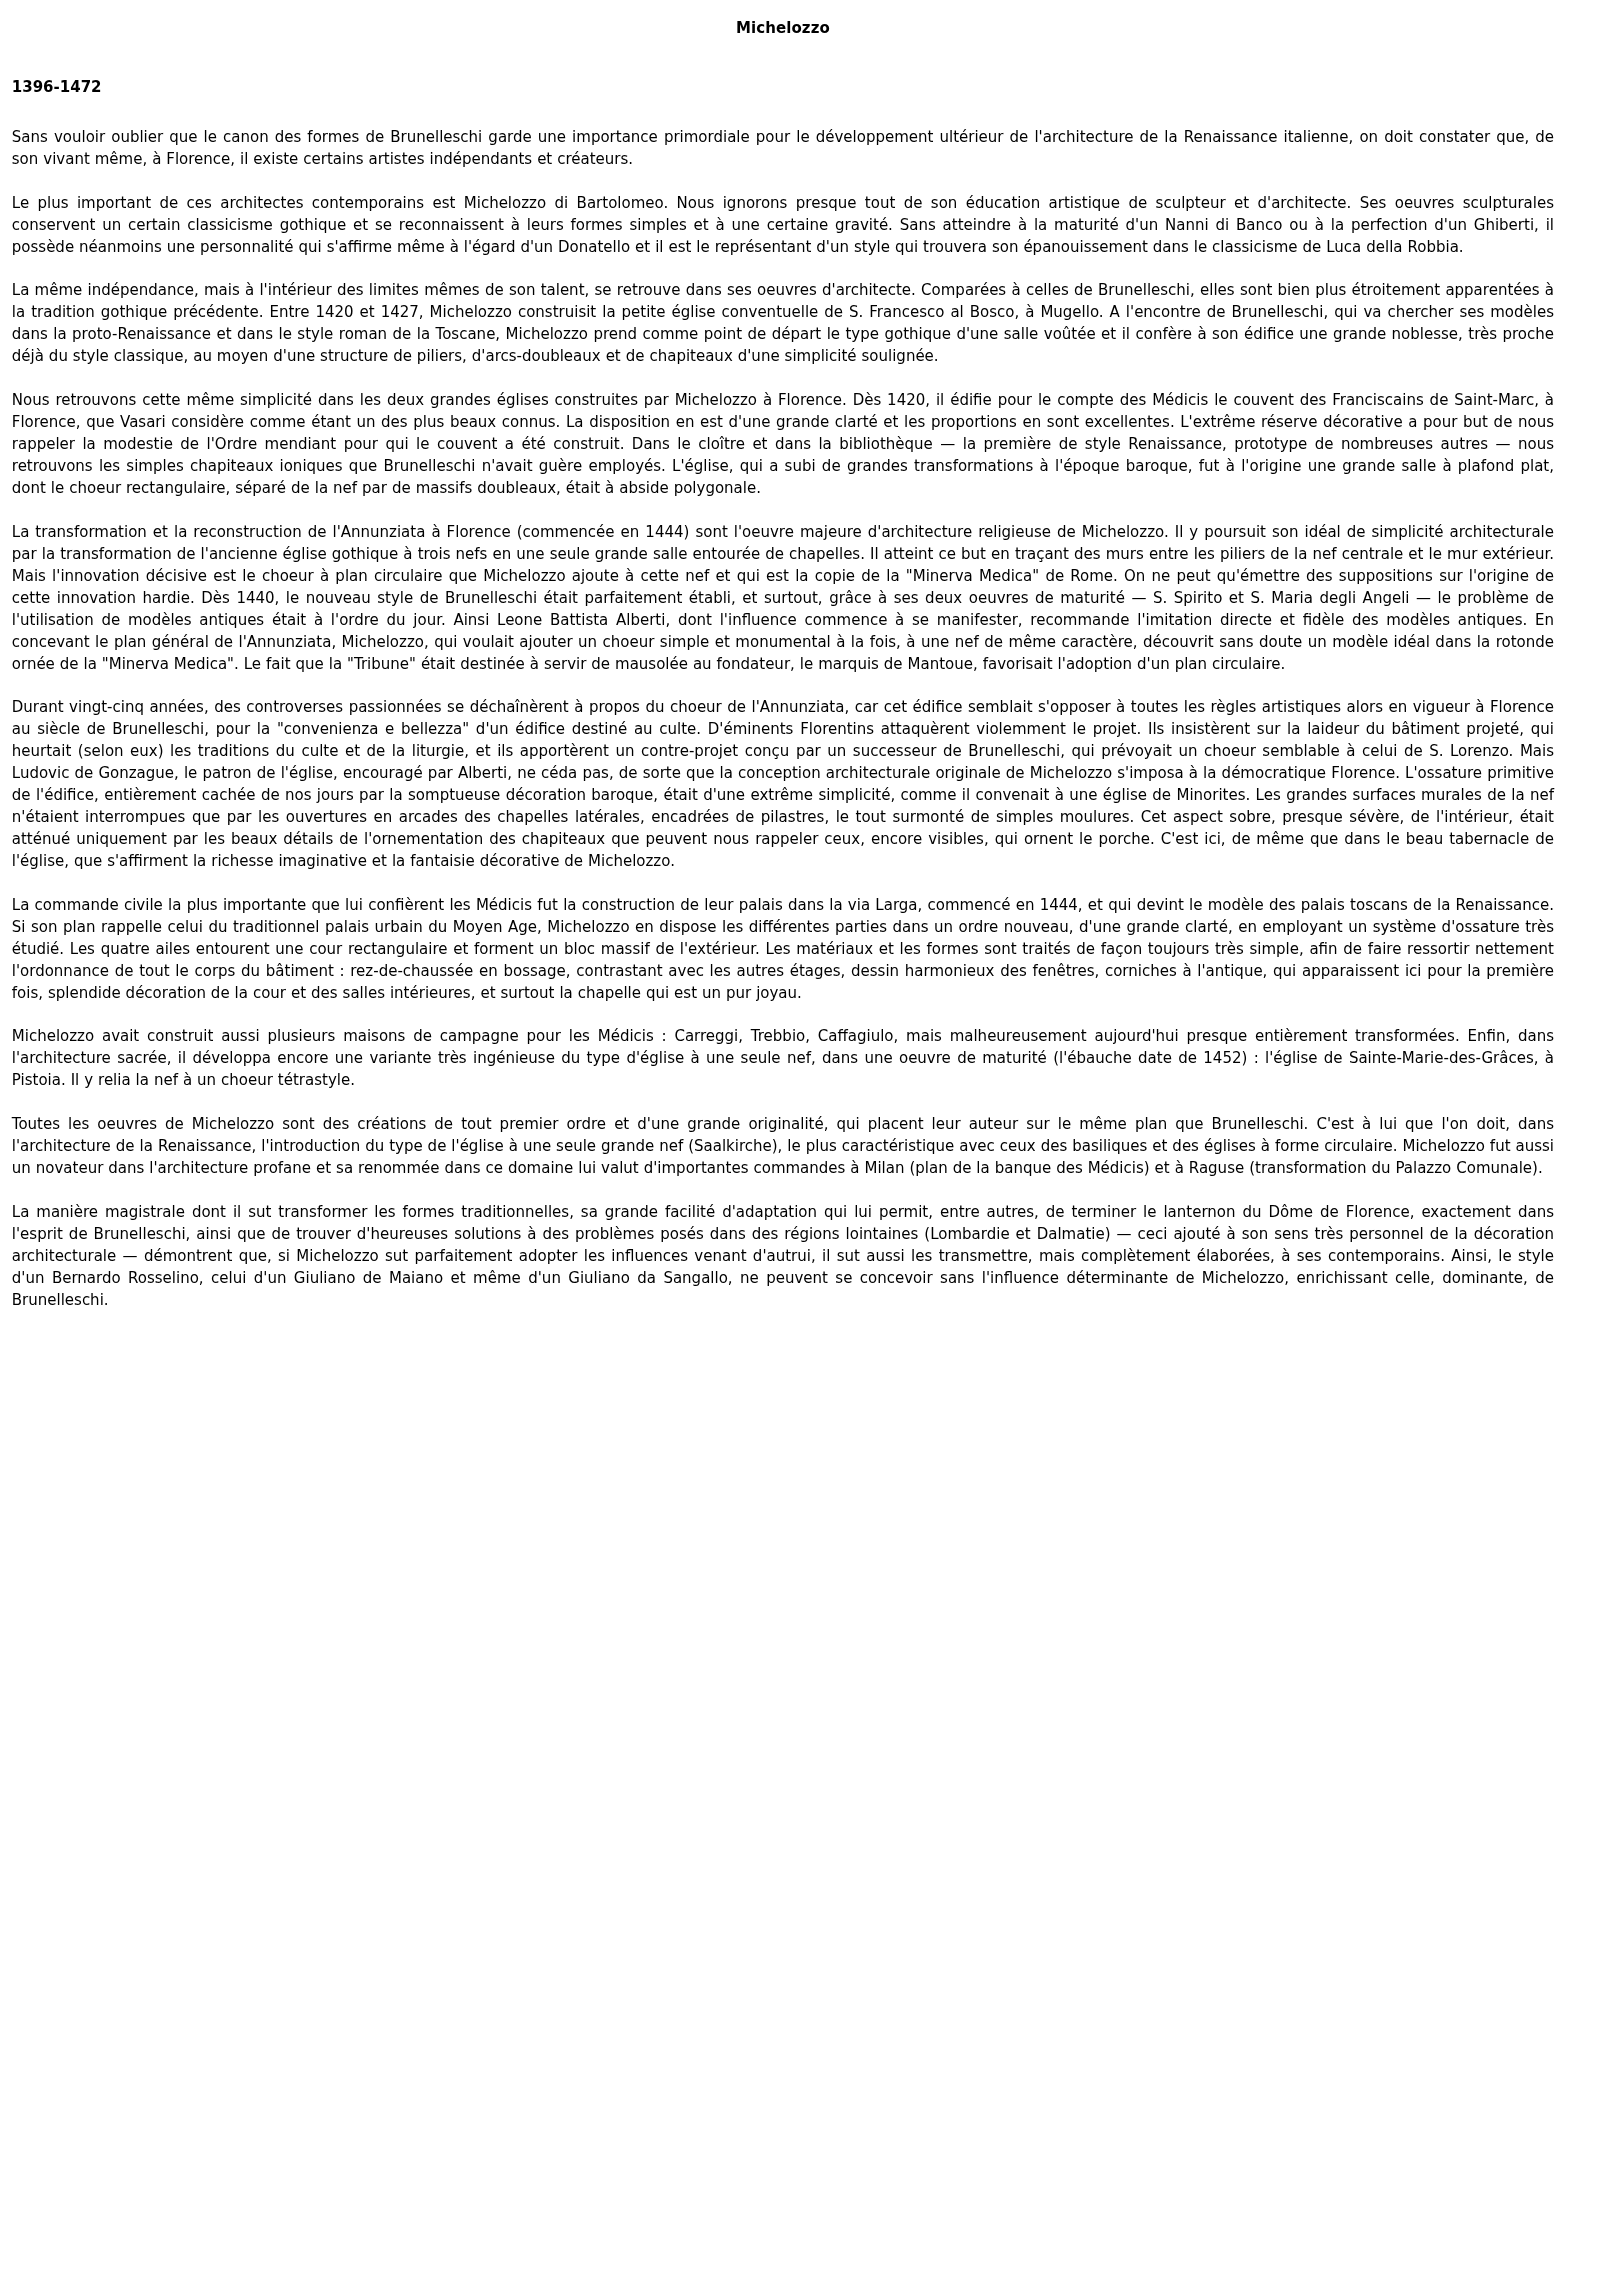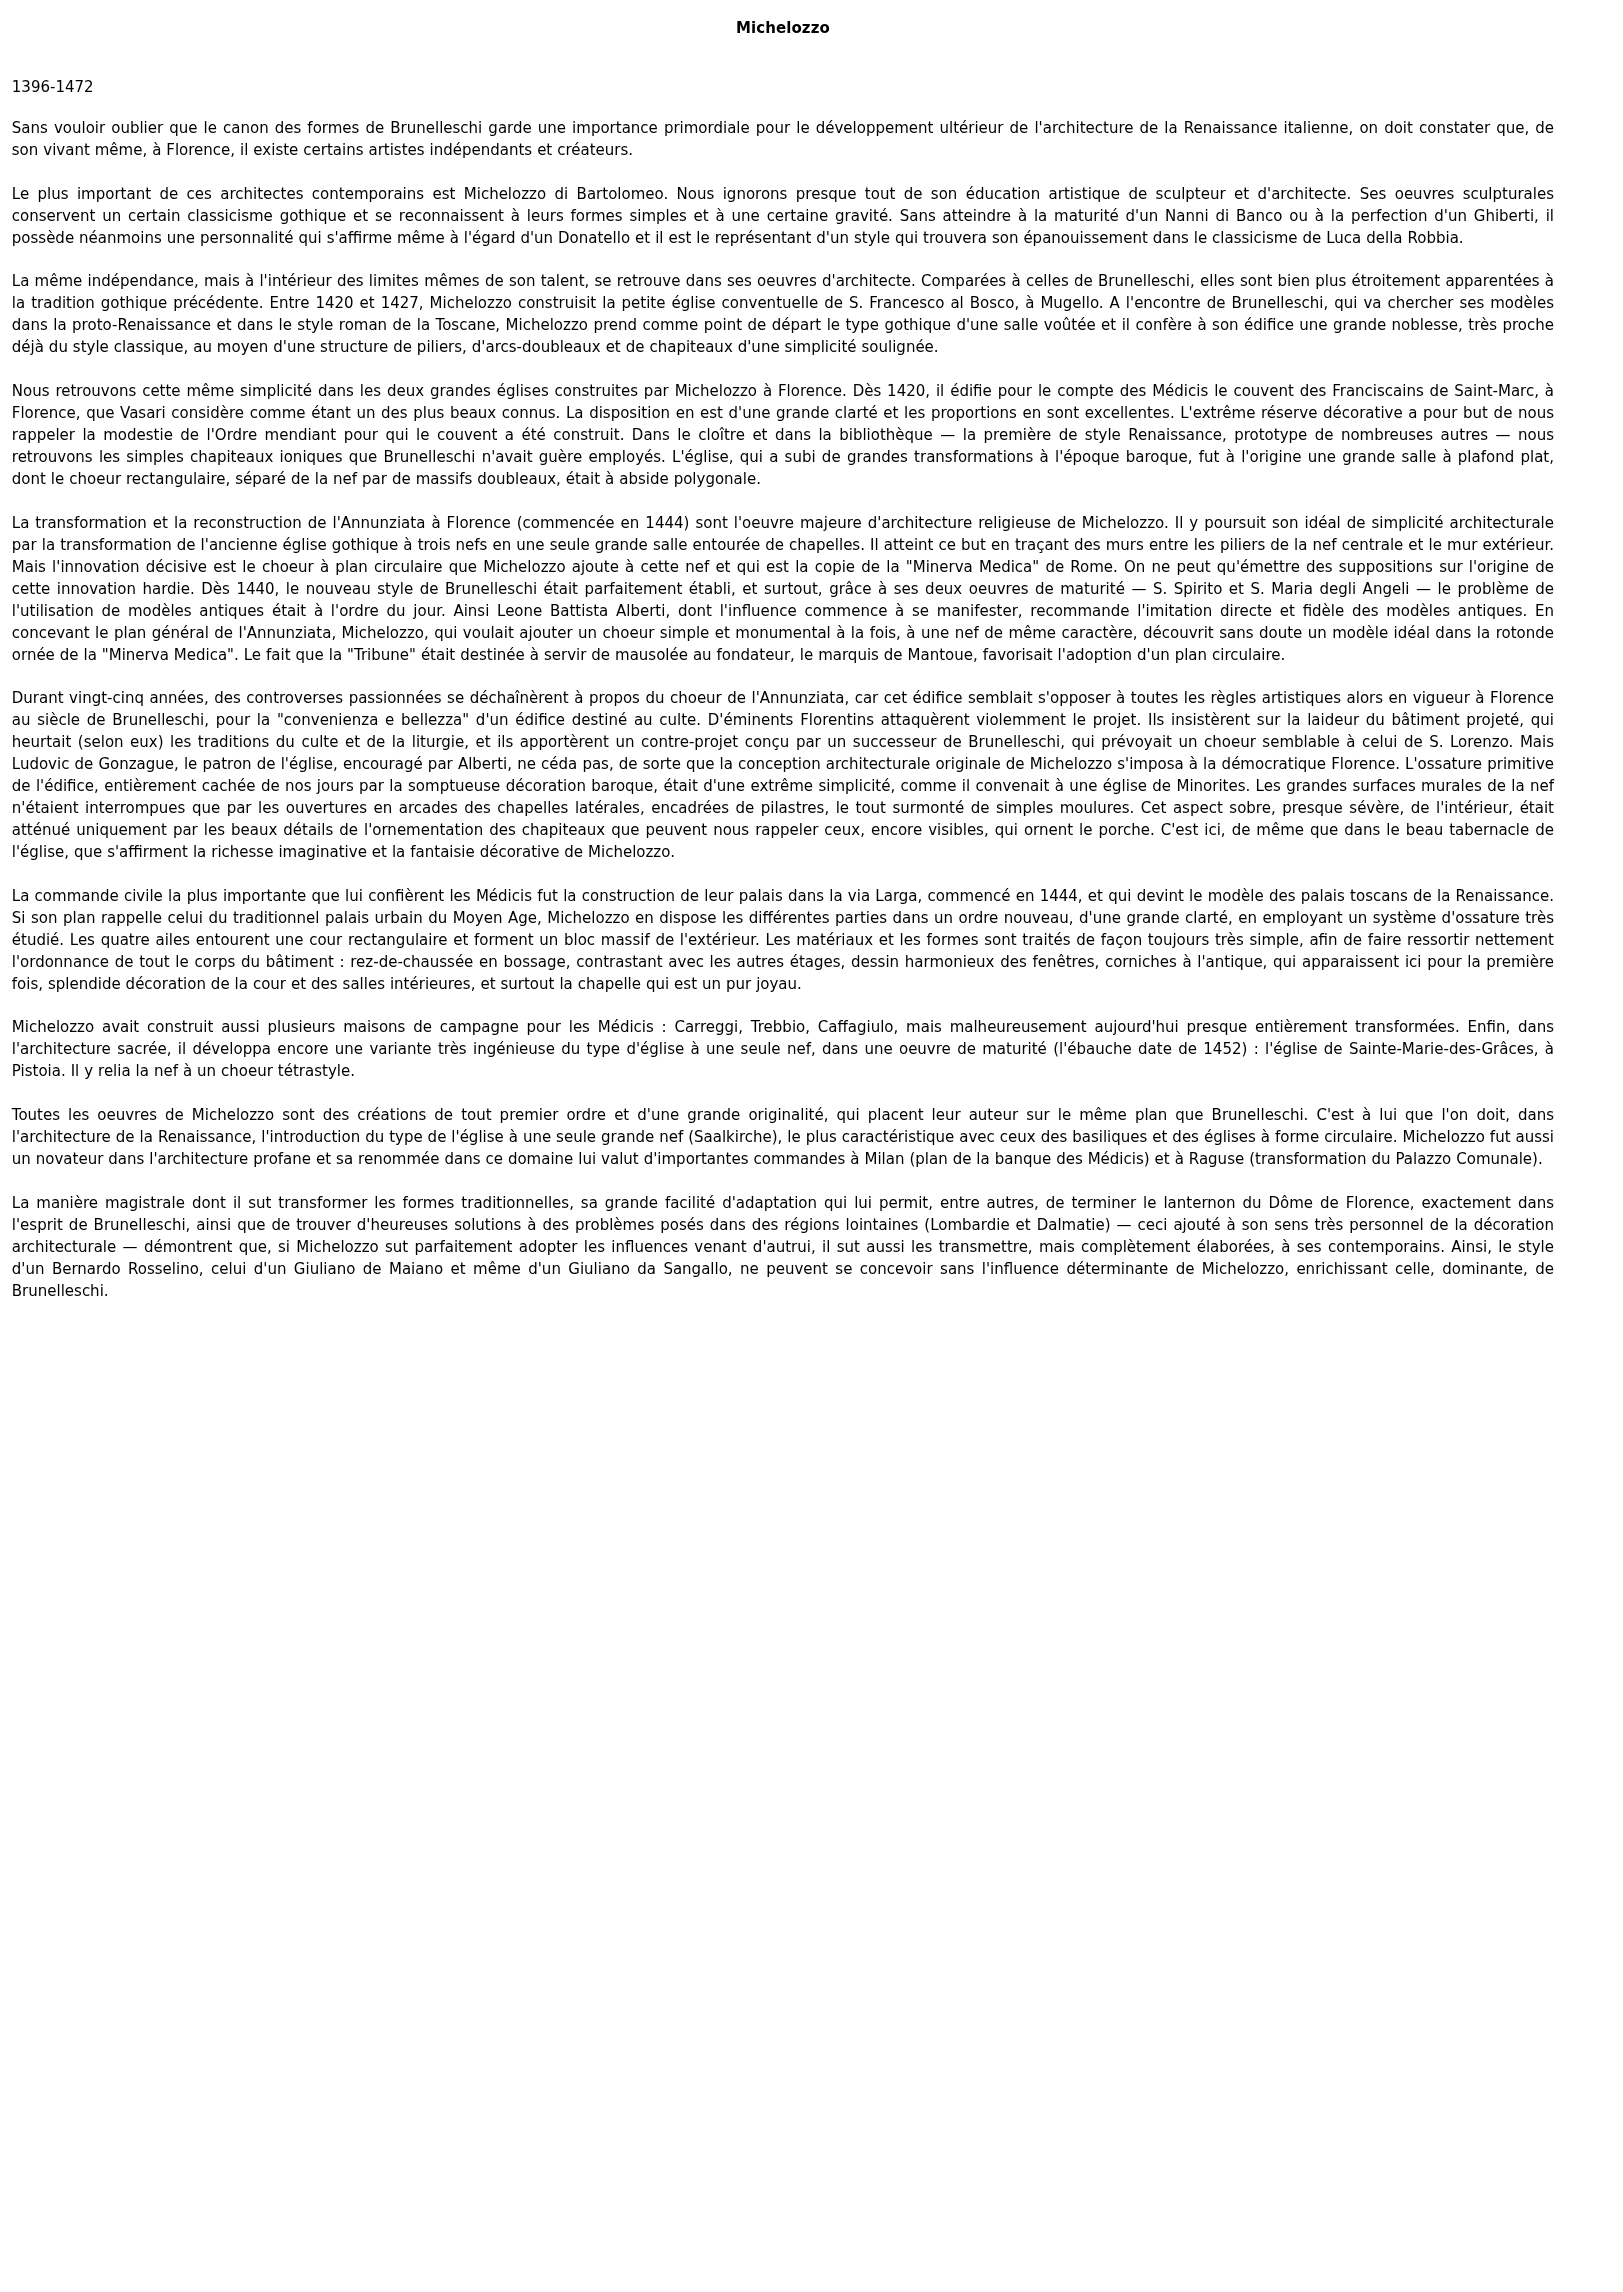--- a/index.html
+++ b/index.html
@@ -25,26 +25,26 @@
     font-size: 15px;
     font-weight: bold;
     line-height: 1.35;
     margin: 0 0 0 0;
     padding-top: 5.9px;
     letter-spacing: 0.1px;
     text-align: center;
   }
   .doc-dates {
     font-size: 15px;
-    font-weight: normal;
+    font-weight: bold;
     line-height: 1.35;
     margin: 39px 0 1px 0;
   }
   .body-text {
-    margin-top: 20px;
+    margin-top: 29px;
   }
   p.para {
     font-size: 15px;
     line-height: 22px;
     text-align: justify;
     text-justify: inter-word;
     margin: 0 0 21.6px 0;
     word-spacing: 0.2px;
   }
   p.para:last-child {

